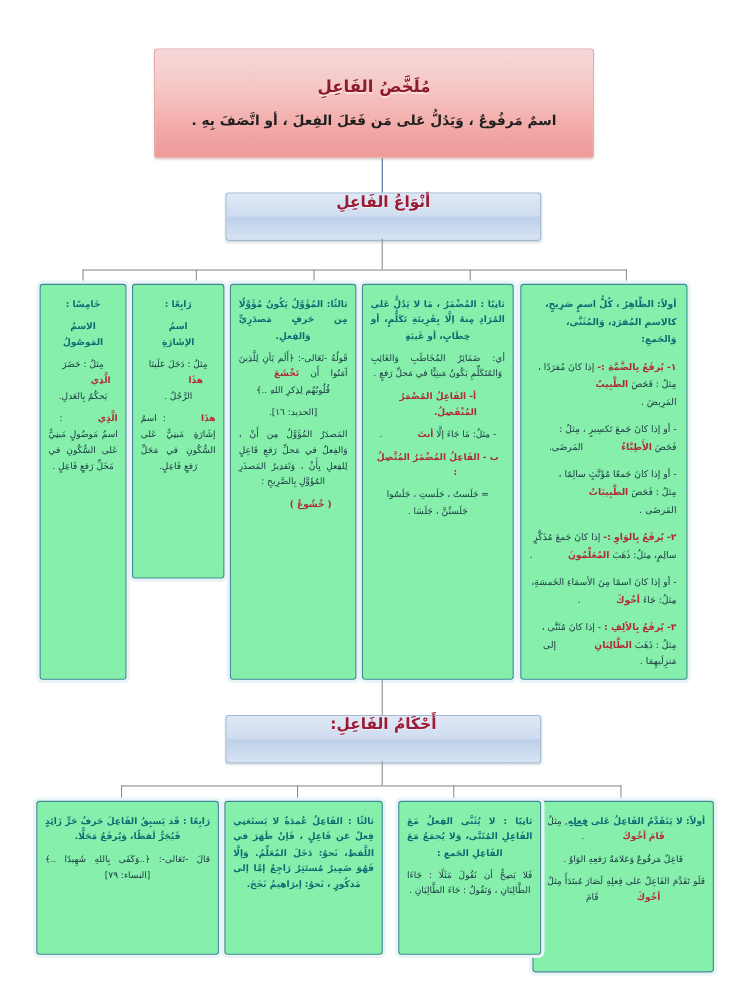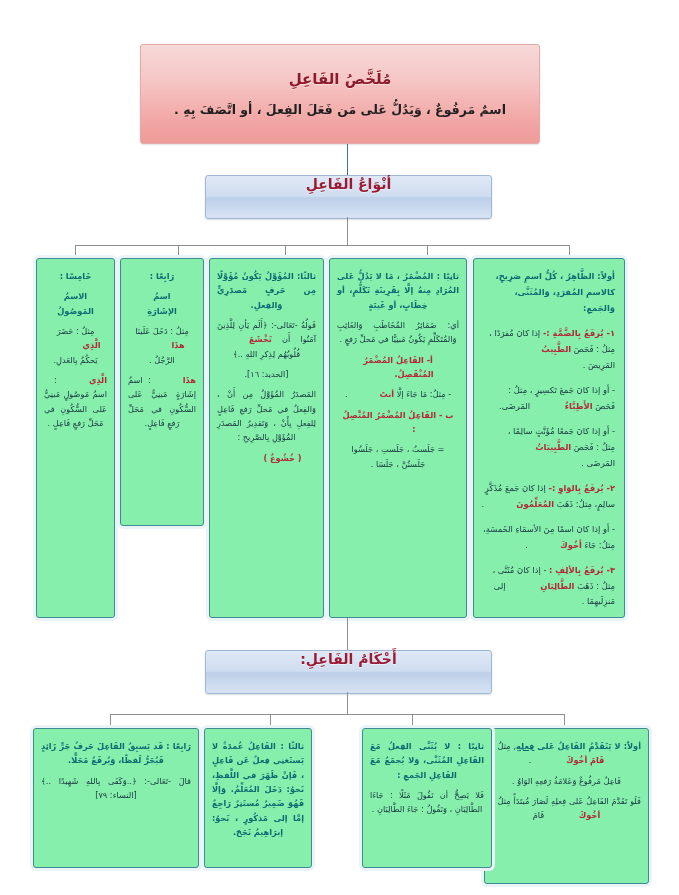--- a/index.html
+++ b/index.html
@@ -86,21 +86,21 @@
   
   #b1{left:473px;top:258px;width:152px;height:360px;text-align:right;padding-right:9px;}
   #b2{left:329px;top:258px;width:138px;height:360px;}
   #b3{left:209px;top:258px;width:115px;height:360px;}
   #b4{left:120px;top:258px;width:84px;height:268px;}
   #b5{left:36px;top:258px;width:79px;height:360px;}
 
   
   #c1{left:484px;top:728px;width:165px;height:156px;}
   #c2{left:362px;top:728px;width:130px;height:140px;}
-  #c3{left:204px;top:728px;width:108px;height:140px;}
+  #c3{left:204px;top:728px;width:144px;height:140px;}
   #c4{left:33px;top:728px;width:166px;height:140px;}
 
   .b1 p{text-align:right;}
   #b1{line-height:1.9;font-size:8.4px;}
   #b1 p{margin-bottom:9px;}
 </style>
 </head>
 <body>
 
 <div class="page">

